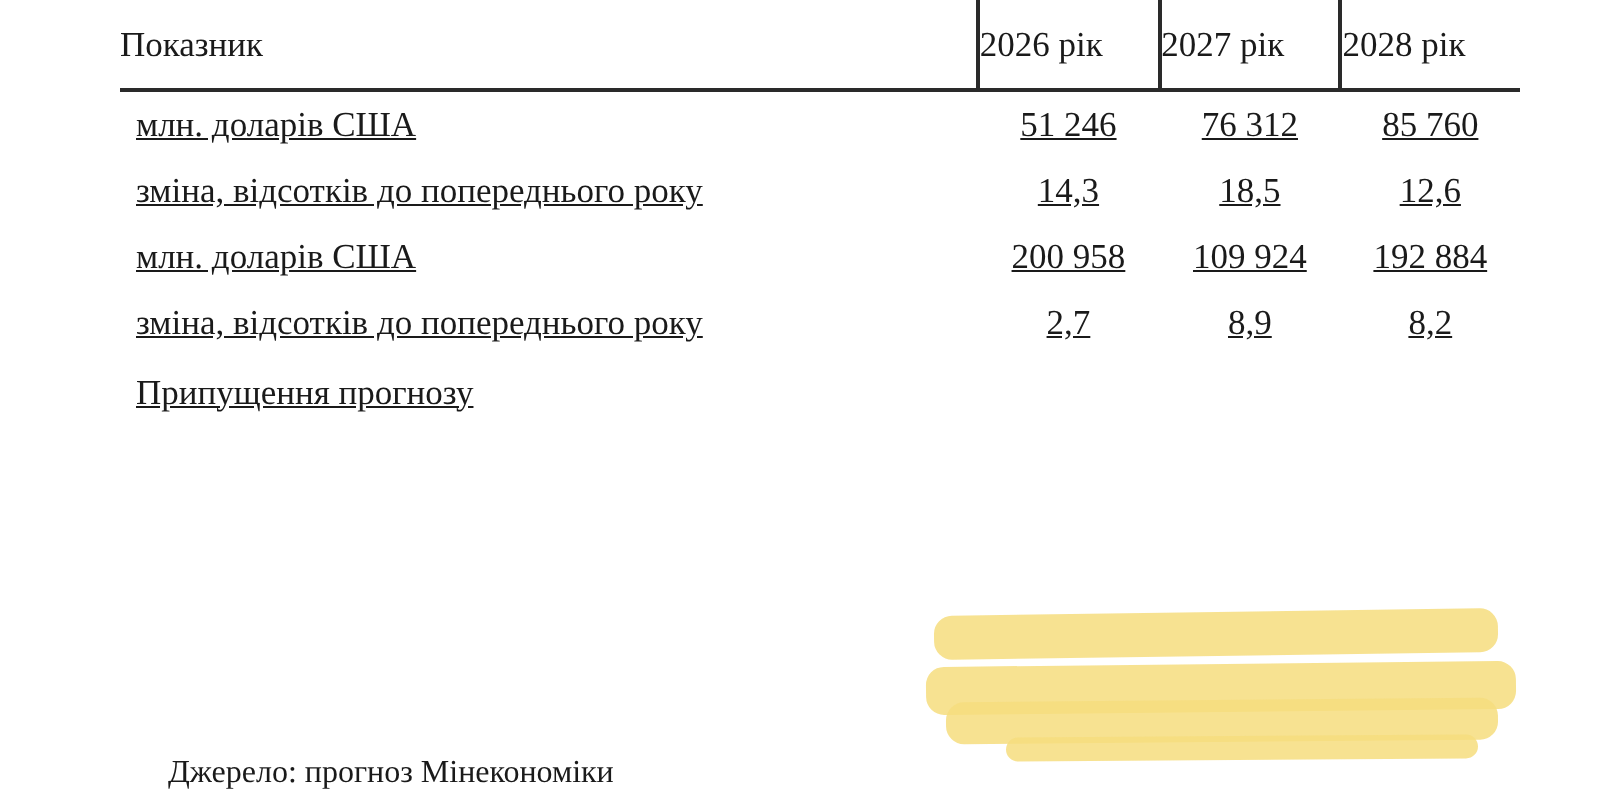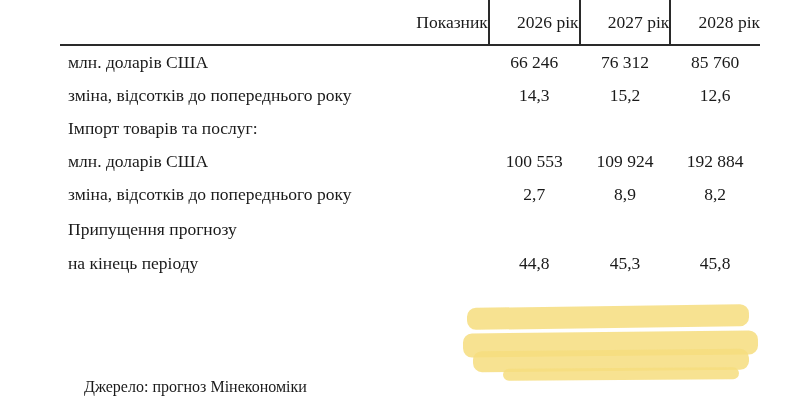--- a/index.html
+++ b/index.html
@@ -32,33 +32,34 @@
   .tbl td, .tbl th {
     padding: 0;
     vertical-align: middle;
     font-weight: normal;
   }
   .col-ind   { width: 408px; }
   .col-y     { width: 86px; }
 
   .hdr-row td {
     height: 44px;
-    text-align: right;
+    text-align: left;
     font-size: 17.5px;
     border-bottom: 2px solid #2a2a2a;
   }
   .hdr-row .col-ind {
     border-right: 2px solid #2a2a2a;
   }
   .hdr-row .sep {
     border-right: 2px solid #2a2a2a;
   }
 
   .data-row td {
     height: 33px;
+    text-decoration: underline;
   }
   .data-row .lbl {
     text-align: left;
     padding-left: 8px;
   }
   .data-row .val {
     text-align: center;
   }
   .row-tall td { height: 36px; margin-top: 12px; }
 
@@ -113,67 +114,55 @@
     <tbody>
           <tr class="hdr-row">
       <td class="col-ind">Показник</td>
       <td class="col-y sep">2026 рік</td>
       <td class="col-y sep">2027 рік</td>
       <td class="col-y">2028 рік</td>
     </tr>
 
     <tr class="data-row">
       <td class="col-ind lbl">млн. доларів США</td>
-      <td class="col-y val">66 246</td>
+      <td class="col-y val">51 246</td>
       <td class="col-y val">76 312</td>
       <td class="col-y val">85 760</td>
     </tr>
 
     <tr class="data-row">
       <td class="col-ind lbl">зміна,  відсотків до попереднього року</td>
       <td class="col-y val">14,3</td>
-      <td class="col-y val">15,2</td>
+      <td class="col-y val">18,5</td>
       <td class="col-y val">12,6</td>
     </tr>
 
-    <tr class="data-row">
-      <td class="col-ind lbl">Імпорт товарів та послуг:</td>
-      <td class="col-y val"></td>
-      <td class="col-y val"></td>
-      <td class="col-y val"></td>
-    </tr>
 
     <tr class="data-row">
       <td class="col-ind lbl">млн. доларів США</td>
-      <td class="col-y val">100 553</td>
+      <td class="col-y val">200 958</td>
       <td class="col-y val">109 924</td>
       <td class="col-y val">192 884</td>
     </tr>
 
     <tr class="data-row">
       <td class="col-ind lbl">зміна,  відсотків до попереднього року</td>
       <td class="col-y val">2,7</td>
       <td class="col-y val">8,9</td>
       <td class="col-y val">8,2</td>
     </tr>
 
     <tr class="data-row row-tall">
       <td class="col-ind lbl">Припущення прогнозу</td>
       <td class="col-y val"></td>
       <td class="col-y val"></td>
       <td class="col-y val"></td>
     </tr>
 
 
 
-    <tr class="data-row hl-row">
-      <td class="col-ind lbl">на кінець періоду</td>
-      <td class="col-y val">44,8</td>
-      <td class="col-y val">45,3</td>
-      <td class="col-y val">45,8</td>
-    </tr>
   </tbody>
       </table>
 
   <div class="source">Джерело: прогноз Мінекономіки</div>
   </div>
 
 </div>
 
 </body></html>

